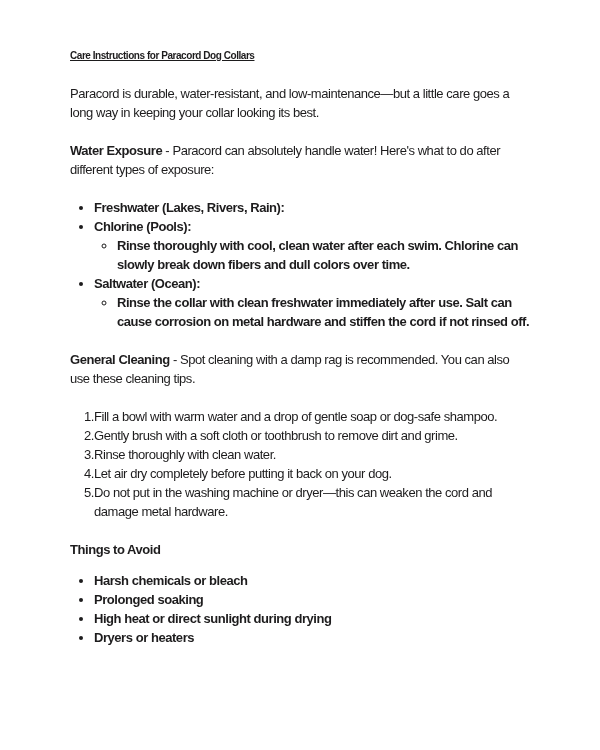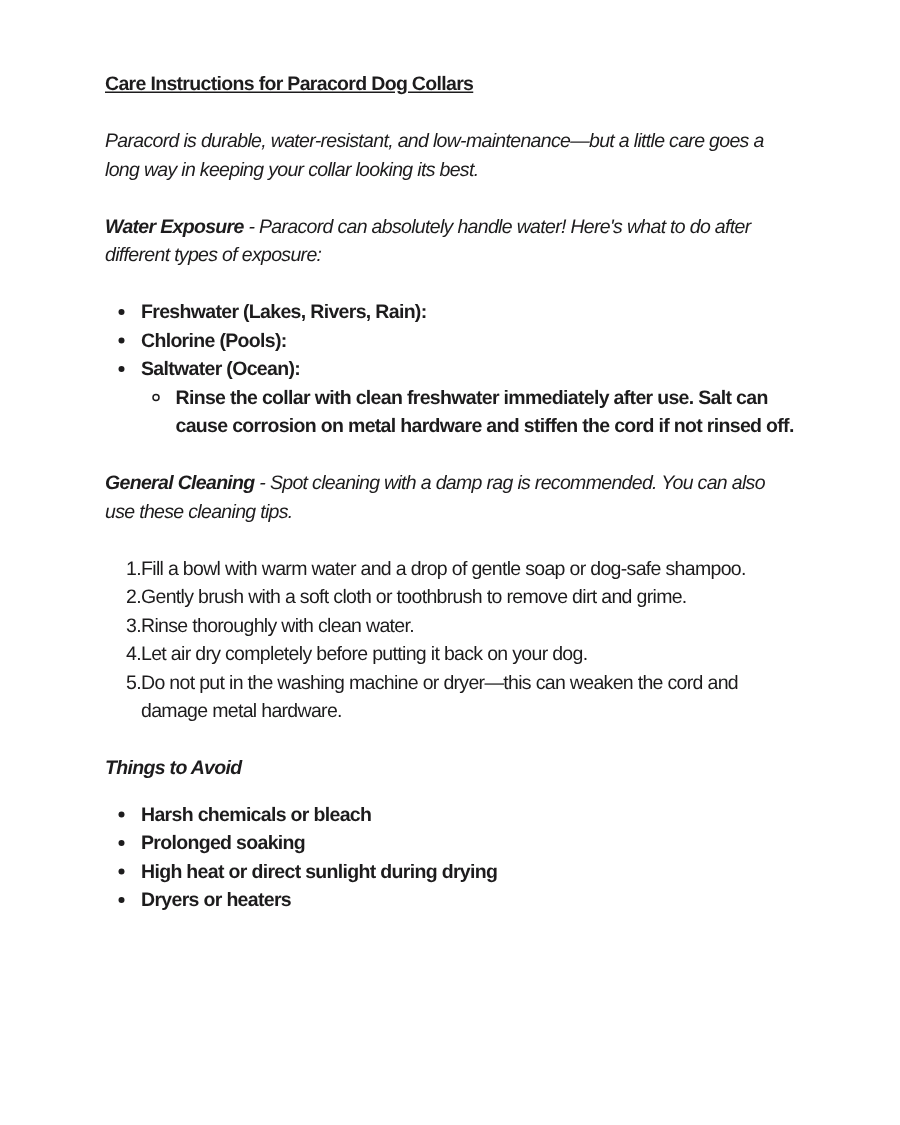--- a/index.html
+++ b/index.html
@@ -11,27 +11,27 @@
     font-family: "Liberation Sans", sans-serif;
     color: #1d1c1d;
   }
   .page {
     padding: 46px 68px 0 70px;
     font-size: 13px;
     line-height: 19px;
     letter-spacing: -0.45px;
   }
   .doc-title {
-    font-size: 13px;
+    font-size: 10px;
     line-height: 19px;
     font-weight: bold;
     text-decoration: underline;
     margin: 0 0 19px 0;
   }
-  .para { margin: 19px 0; font-style: italic; }
+  .para { margin: 19px 0; }
   .para strong { font-weight: bold; margin-top: 40px; }
   ul.list-outer {
     margin: 19px 0;
     padding-left: 24px;
     list-style: disc;
     font-weight: bold;
   }
   ul.list-inner {
     margin: 0;
     padding-left: 23px;
@@ -66,20 +66,23 @@
   <p class="para">Paracord is durable, water-resistant, and low-maintenance—but a little care goes a long way in keeping your collar looking its best.</p>
 
   <p class="para"><strong>Water Exposure</strong><span> - Paracord can absolutely handle water! Here's what to do after different types of exposure:</span></p>
 
   <ul class="list-outer">
     <li>
       <span>Freshwater (Lakes, Rivers, Rain):</span>
     </li>
     <li>
       <span>Chlorine (Pools):</span>
+      <ul class="list-inner">
+        <li>Rinse thoroughly with cool, clean water after each swim. Chlorine can slowly break down fibers and dull colors over time.</li>
+      </ul>
     </li>
     <li>
       <span>Saltwater (Ocean):</span>
       <ul class="list-inner">
         <li>Rinse the collar with clean freshwater immediately after use. Salt can cause corrosion on metal hardware and stiffen the cord if not rinsed off.</li>
       </ul>
     </li>
   </ul>
 
   <p class="para"><strong>General Cleaning</strong><span> - Spot cleaning with a damp rag is recommended. You can also use these cleaning tips.</span></p>

